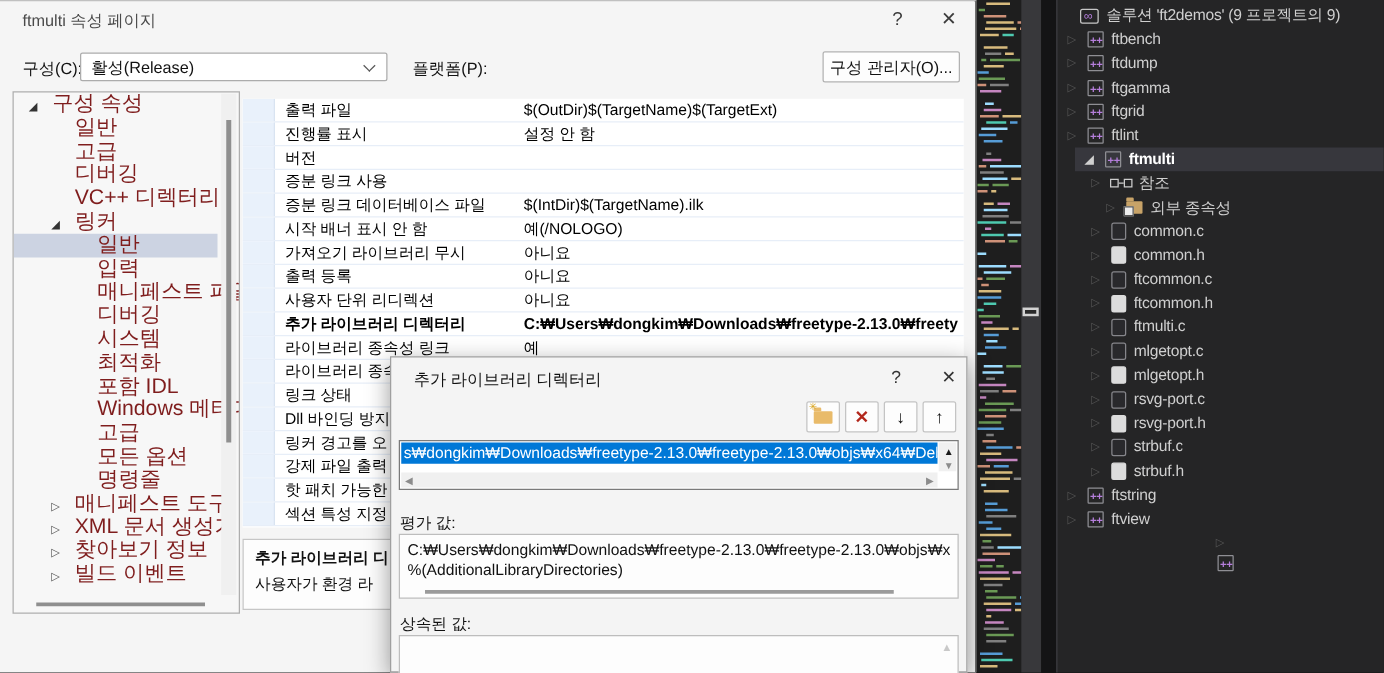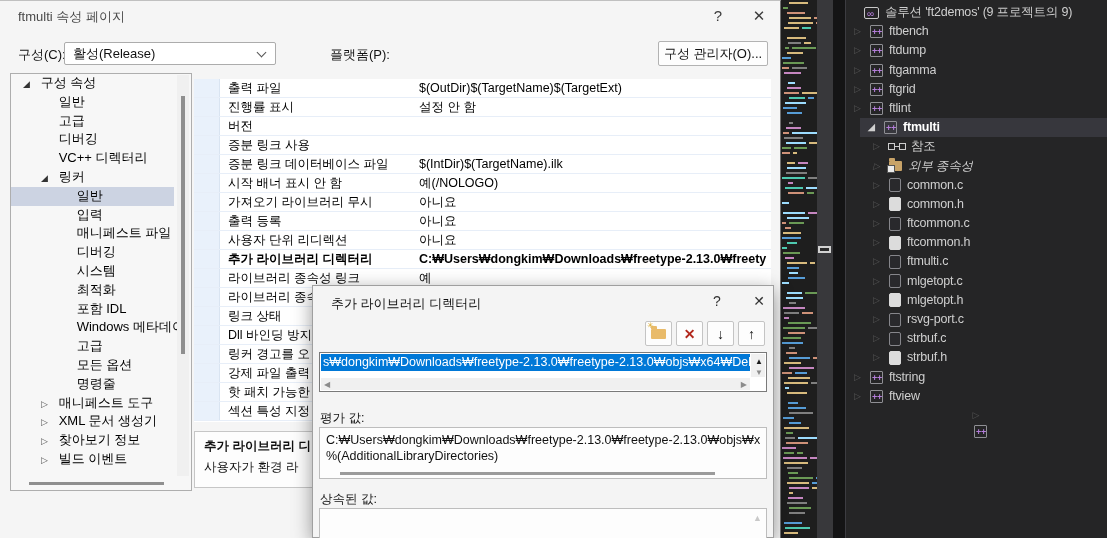--- a/index.html
+++ b/index.html
@@ -17,21 +17,21 @@
   .combo { position:absolute; height:23px; background:#fff; border:1px solid #acacac;
     border-radius:2px; font-size:13px; line-height:21px; padding-left:8px; color:#111; }
   .chev { position:absolute; right:10px; top:6px; width:7px; height:7px;
     border-right:1.4px solid #555; border-bottom:1.4px solid #555; transform:rotate(45deg); }
   .btn { position:absolute; background:#fdfdfd; border:1px solid #b2b2b2; border-radius:2px;
     font-size:13px; color:#111; text-align:center; }
 
   
   #tree-panel { position:absolute; left:10px; top:72px; width:182px; height:418px;
     background:#f7f7f7; border:1px solid #aeaeae; overflow:hidden; }
-  .tree-row { height:18.8px; line-height:18.8px; font-size:13px; color:#000000;
+  .tree-row { height:18.8px; line-height:18.8px; font-size:17px; color:#7f1d1d;
     white-space:nowrap; margin-right:17px; }
   .tree-row.sel { background:#ccd3e2; }
   .exp { display:inline-block; width:14px; font-size:9px; color:#333; }
   .exp-expanded::before { content:"◢"; }
   .exp-collapsed::before { content:"▷"; color:#555; }
   .tree-vtrack { position:absolute; right:2px; top:1px; width:12px; bottom:14px; background:#f0f0f0; }
   .tree-vthumb { position:absolute; right:6px; top:22px; width:4px; height:258px; background:#8f8f8f; }
   .tree-hthumb { position:absolute; left:18px; bottom:5px; width:135px; height:3px; background:#8f8f8f; }
 
   
@@ -299,21 +299,21 @@
     <div class="sol-row sel bold" style="padding-left: 8px;">
       <span class="exp exp-expanded"></span>
       <span class="si si-project"></span>
       <span class="sol-lbl">ftmulti</span>
     </div>
     <div class="sol-row" style="padding-left: 27px;">
       <span class="exp exp-collapsed"></span>
       <span class="si si-refs"></span>
       <span class="sol-lbl">참조</span>
     </div>
-    <div class="sol-row" style="padding-left: 27px; font-style: italic;">
+    <div class="sol-row" style="padding-left: 39px;">
       <span class="exp exp-collapsed"></span>
       <span class="si si-deps"></span>
       <span class="sol-lbl">외부 종속성</span>
     </div>
     <div class="sol-row" style="padding-left: 27px;">
       <span class="exp exp-collapsed"></span>
       <span class="si si-c"></span>
       <span class="sol-lbl">common.c</span>
     </div>
     <div class="sol-row" style="padding-left: 27px;">
@@ -343,20 +343,25 @@
     </div>
     <div class="sol-row" style="padding-left: 27px;">
       <span class="exp exp-collapsed"></span>
       <span class="si si-h"></span>
       <span class="sol-lbl">mlgetopt.h</span>
     </div>
     <div class="sol-row" style="padding-left: 27px;">
       <span class="exp exp-collapsed"></span>
       <span class="si si-c"></span>
       <span class="sol-lbl">rsvg-port.c</span>
+    </div>
+    <div class="sol-row" style="padding-left: 27px;">
+      <span class="exp exp-collapsed"></span>
+      <span class="si si-h"></span>
+      <span class="sol-lbl">rsvg-port.h</span>
     </div>
     <div class="sol-row" style="padding-left: 27px;">
       <span class="exp exp-collapsed"></span>
       <span class="si si-c"></span>
       <span class="sol-lbl">strbuf.c</span>
     </div>
     <div class="sol-row" style="padding-left: 27px;">
       <span class="exp exp-collapsed"></span>
       <span class="si si-h"></span>
       <span class="sol-lbl">strbuf.h</span>
@@ -377,21 +382,21 @@
       <span class="sol-lbl">migs</span>
     </div>
 </div>
 
 <div id="main-dialog">
   <div class="md-title">ftmulti 속성 페이지</div>
   <div class="win-glyph" style="left:705px;">?</div>
   <div class="win-glyph" style="left:746px;">✕</div>
 
   <div class="fld-label" style="left:18px; top:45px;">구성(C):</div>
-  <div class="combo" style="left:64px; top:41px; width:212px;">
+  <div class="combo" style="left:64px; top:41px; width:246px;">
     <span>활성(Release)</span>
     <span class="chev"></span>
   </div>
   <div class="fld-label" style="left:330px; top:45px;">플랫폼(P):</div>
   <button class="btn" style="left:658px; top:40px; width:110px; height:25px;">구성 관리자(O)...</button>
 
   <div id="tree-panel">
     <div class="tree-row" style="padding-left: 12px;">
         <span class="exp exp-expanded"></span>
         <span>구성 속성</span>

